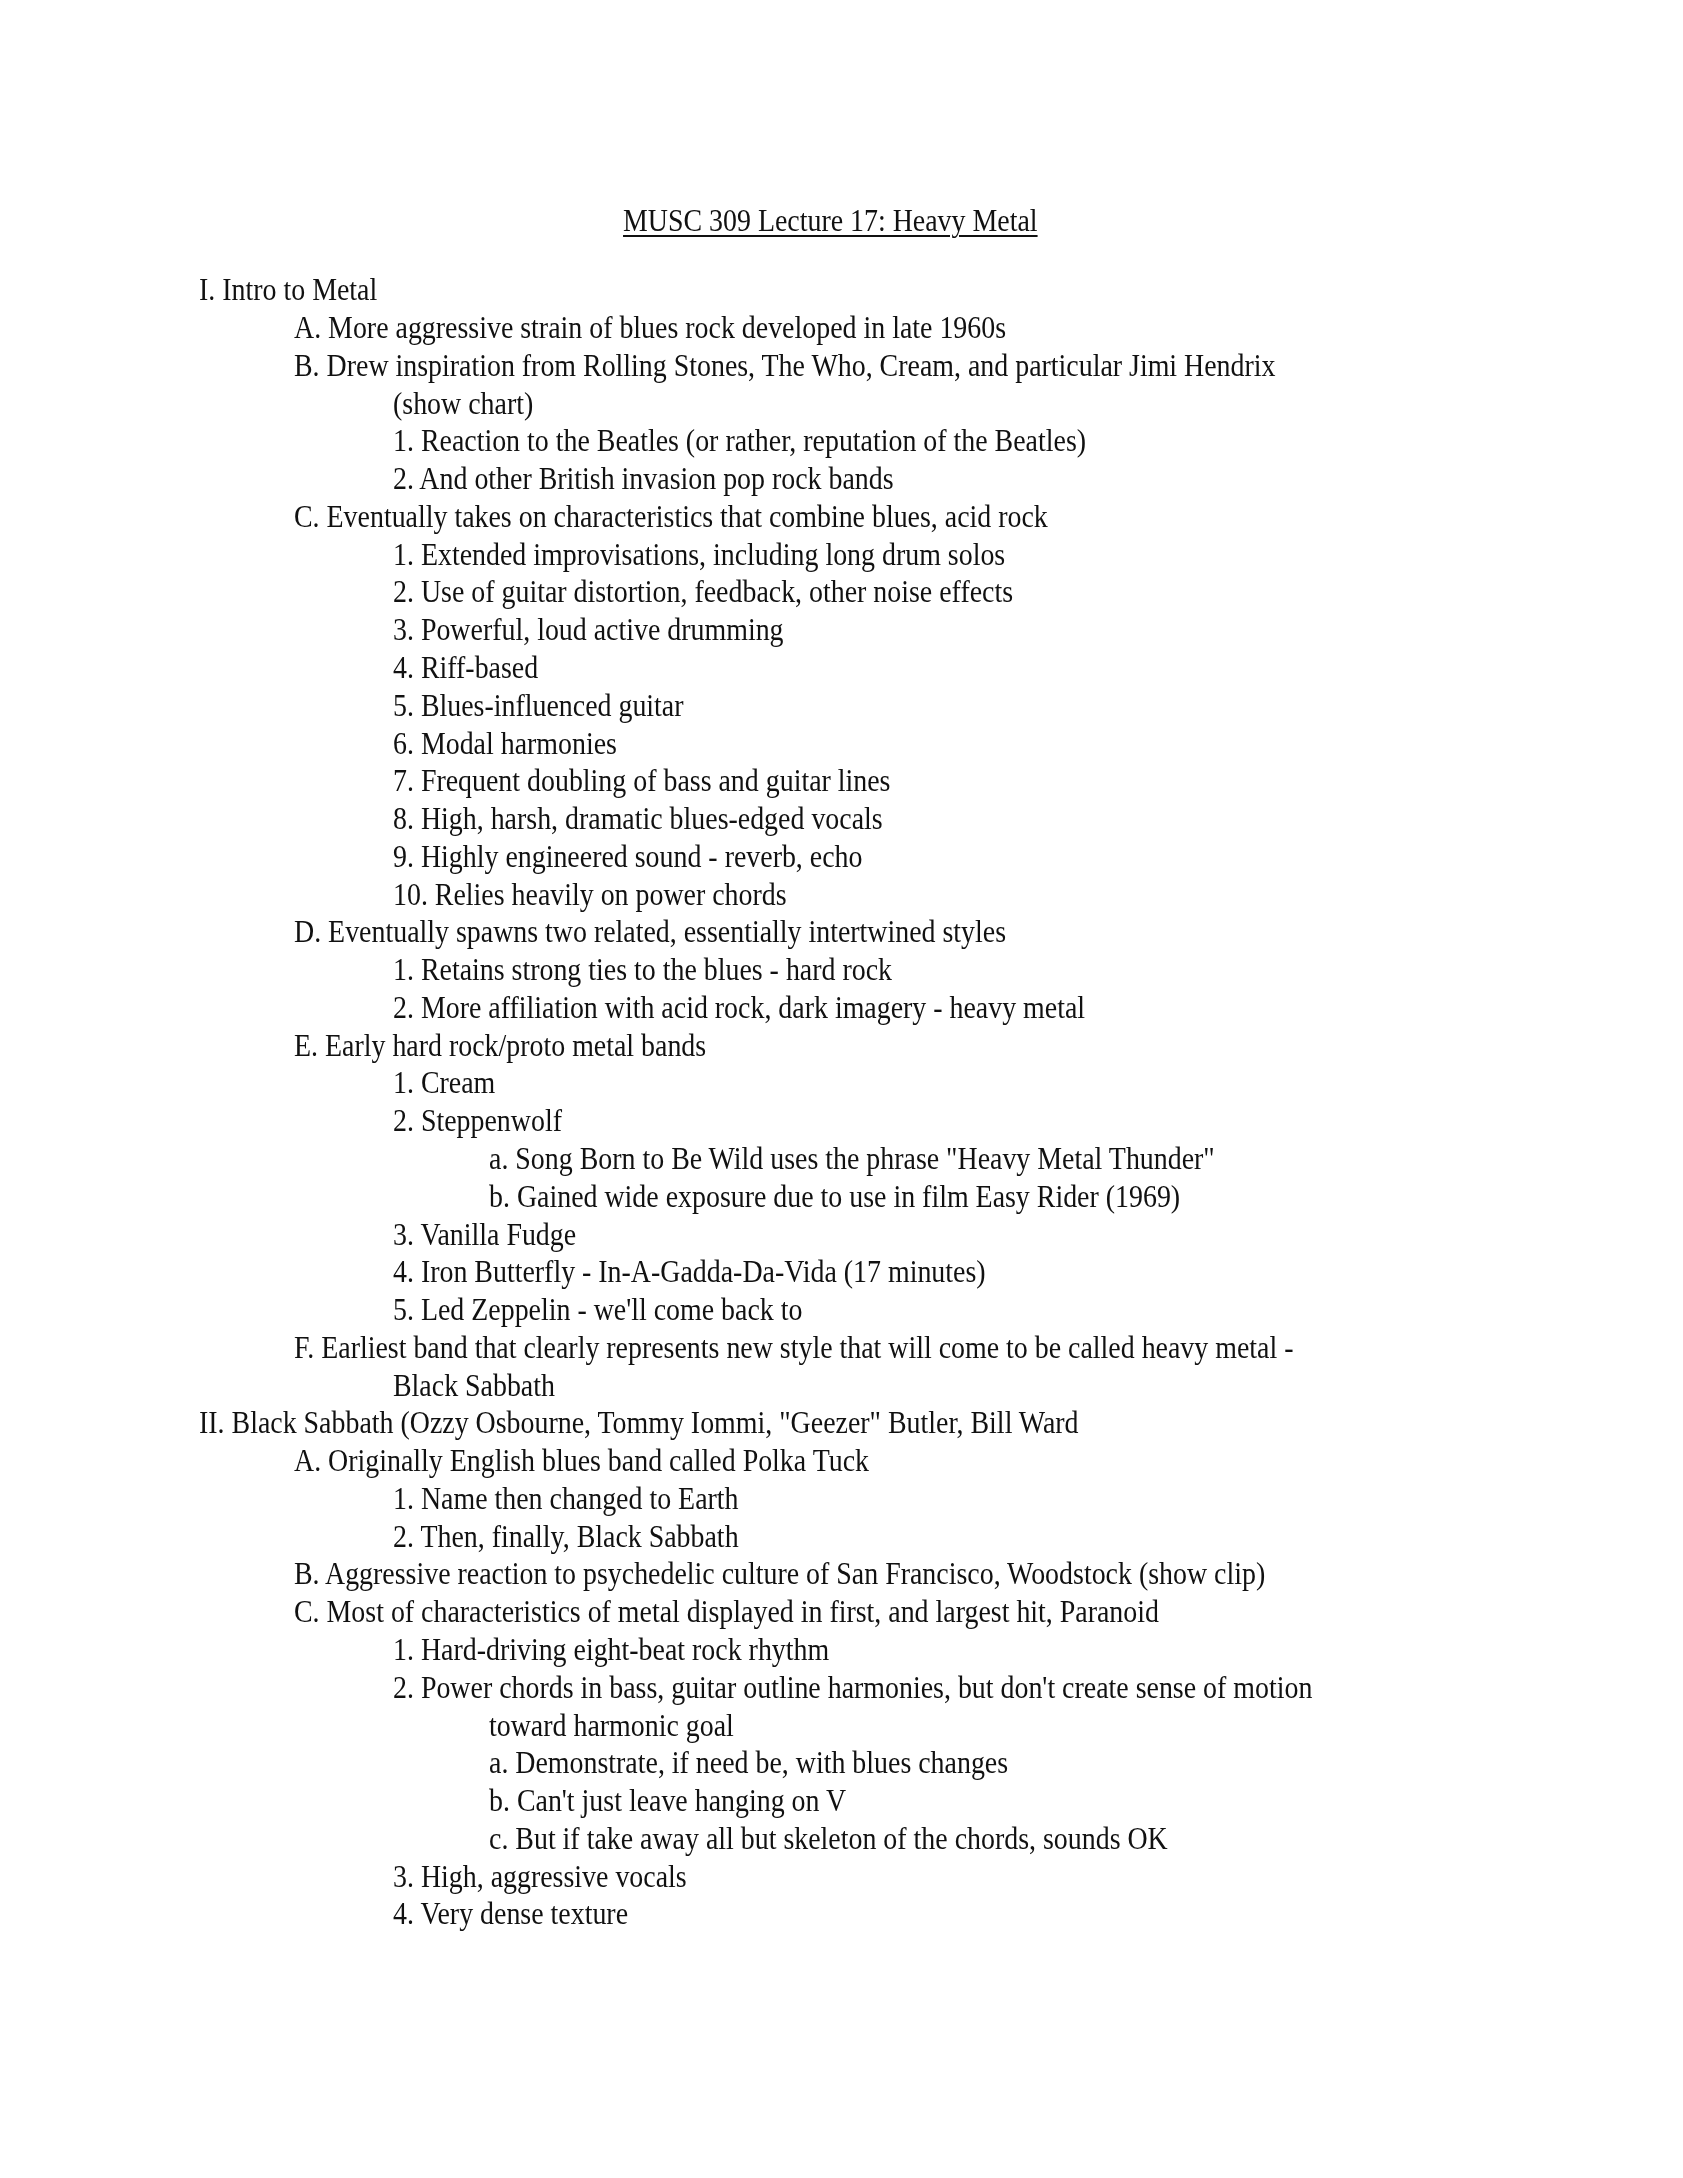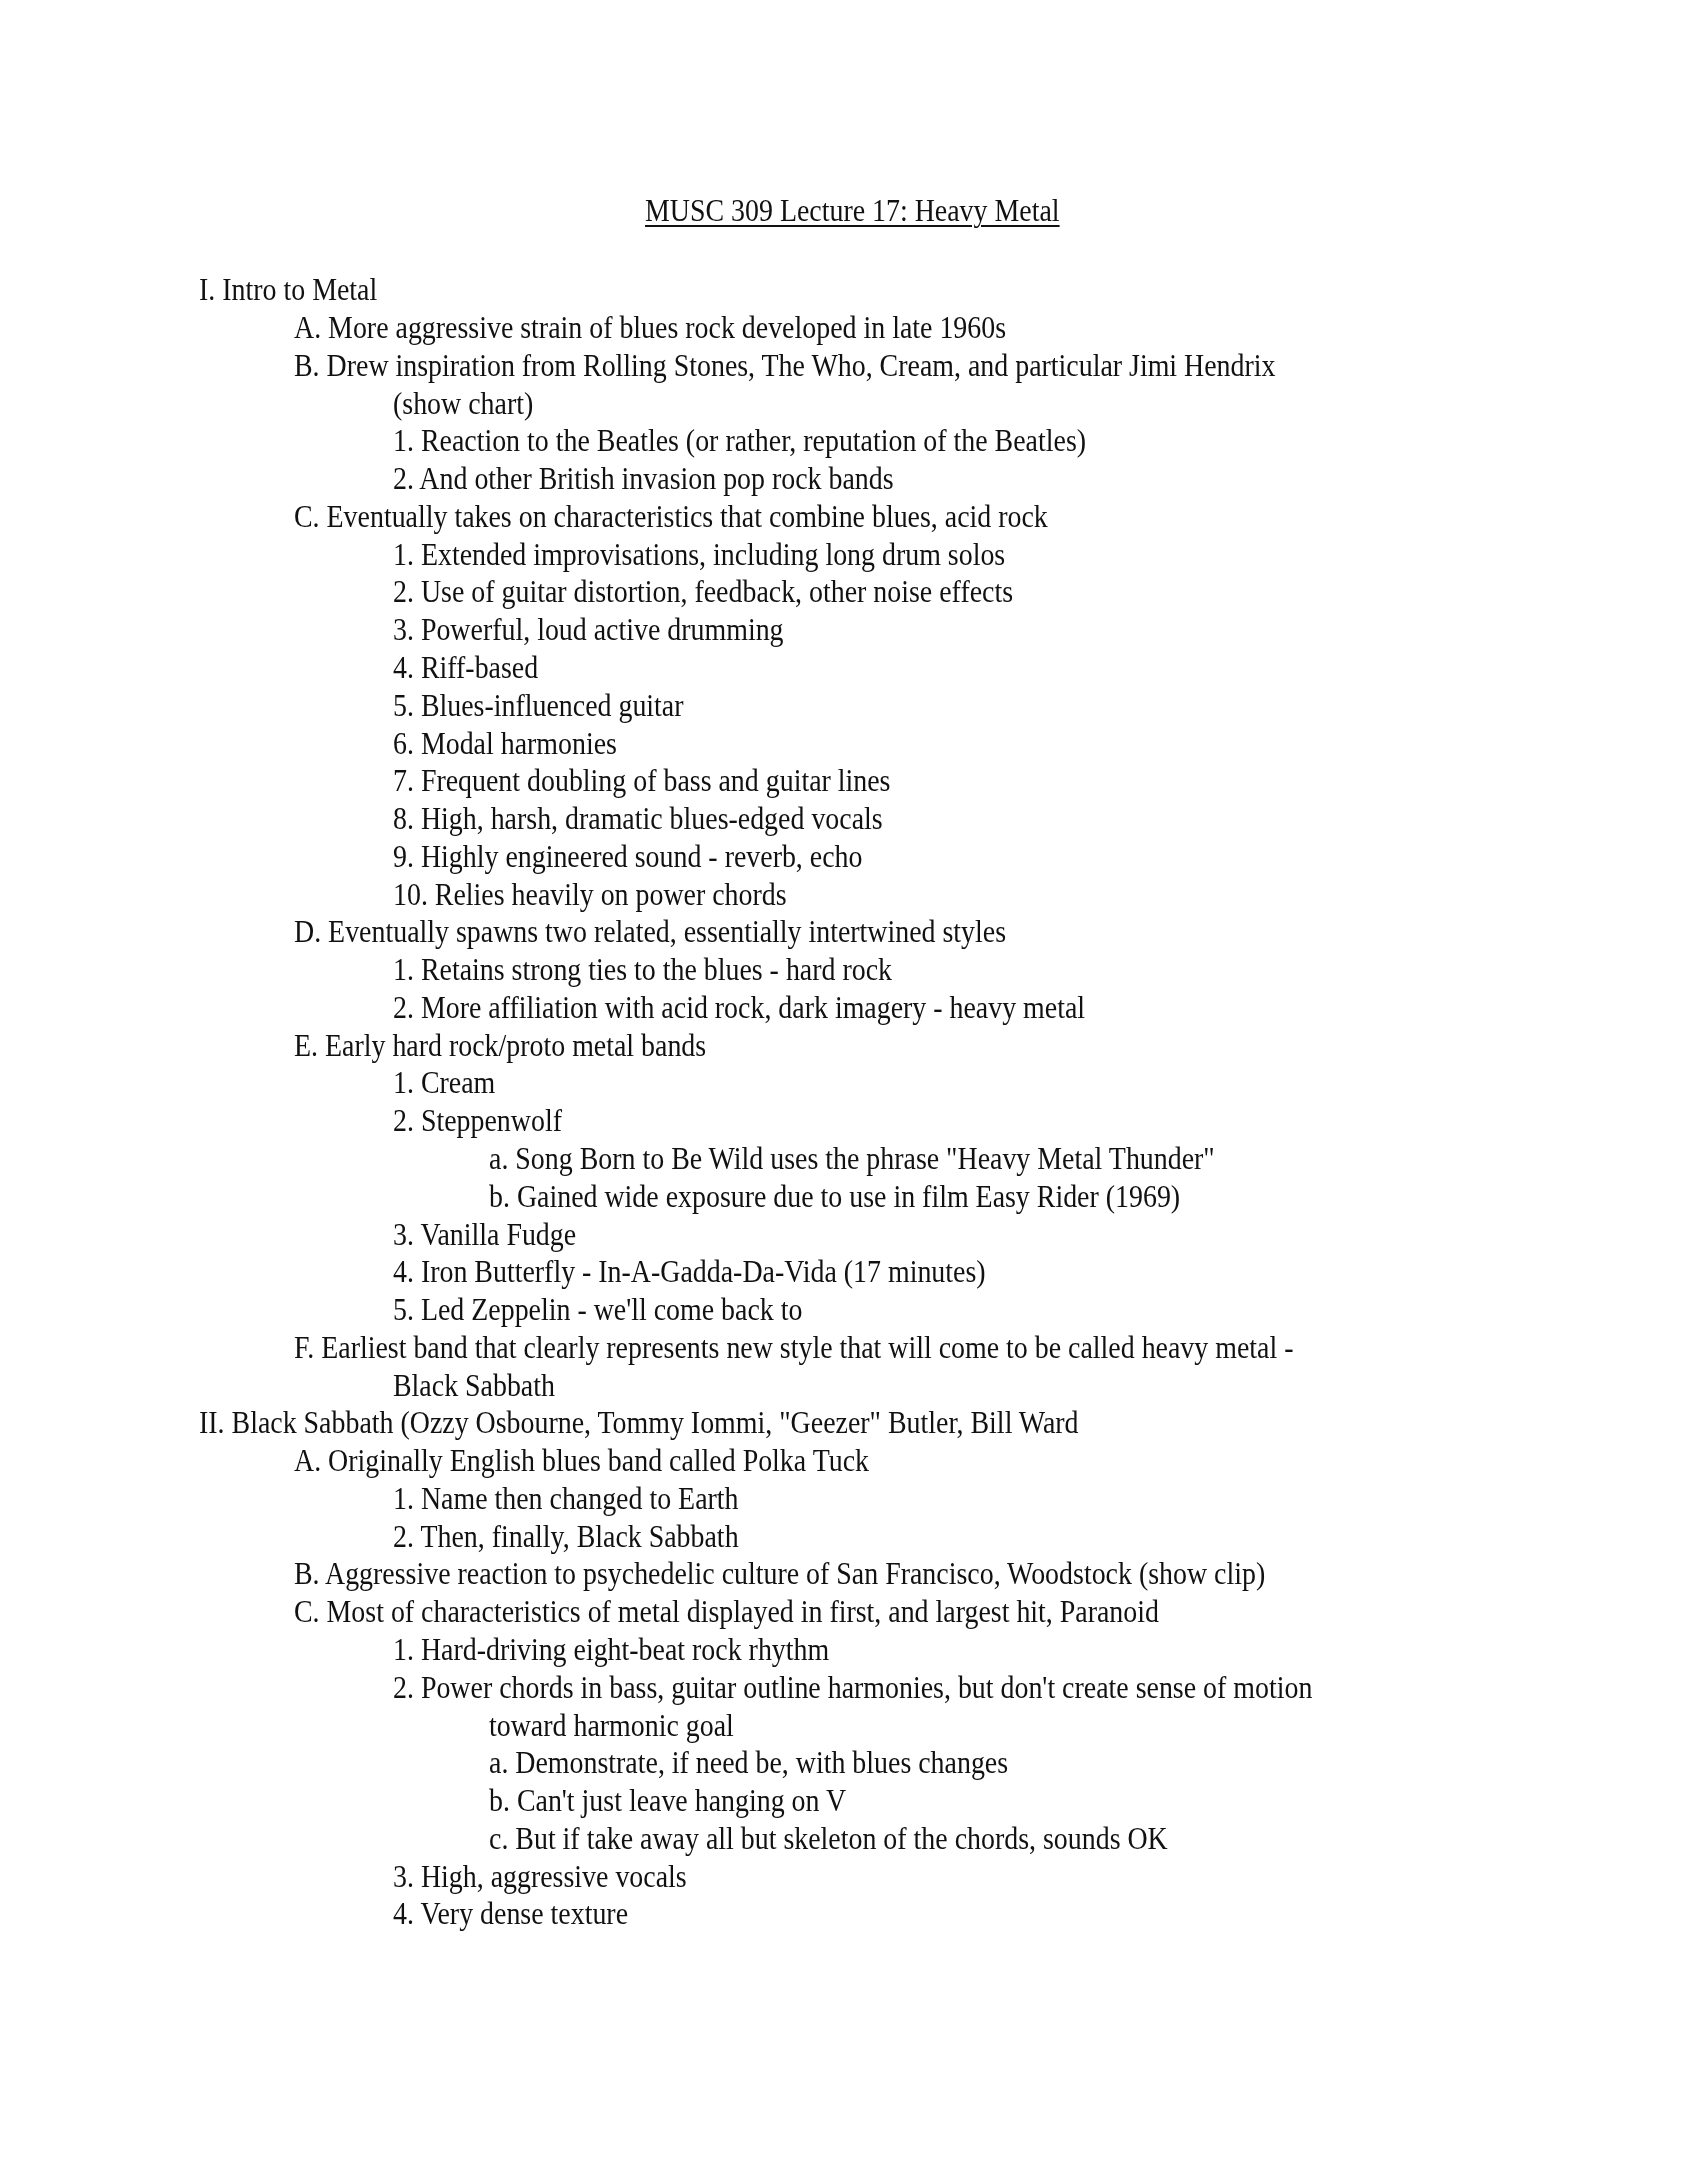--- a/index.html
+++ b/index.html
@@ -1,18 +1,18 @@
 <!DOCTYPE html>
 <html><head>
 <meta charset="utf-8">
 <style>
   html,body{margin:0;padding:0;background:#fff;}
   body{width:1683px;height:2178px;position:relative;overflow:hidden;font-family:"Liberation Serif","DejaVu Serif",serif;color:#111;}
   .line{position:absolute;white-space:nowrap;font-size:31px;line-height:38px;transform-origin:0 0;transform:scaleX(0.9);}
-  .title{position:absolute;left:0;width:1661px;top:192px;text-align:center;font-size:31px;line-height:38px;margin-left:22px;}
+  .title{position:absolute;left:0;width:1661px;top:202px;text-align:center;font-size:31px;line-height:38px;}
   .title span{text-decoration:underline;text-decoration-thickness:2px;text-underline-offset:4px;display:inline-block;transform:scaleX(0.9);}
   .l0{left:199px;} .l1{left:294px;} .l2{left:393px;} .l3{left:489px;}
 </style>
 </head>
 <body>
 
 <div class="title"><span>MUSC 309 Lecture 17:  Heavy Metal</span></div>
 <div id="outline">
     <div class="line l0" style="top: 271px;">I. Intro to Metal</div>
     <div class="line l1" style="top: 309px;">A. More aggressive strain of blues rock developed in late 1960s</div>

